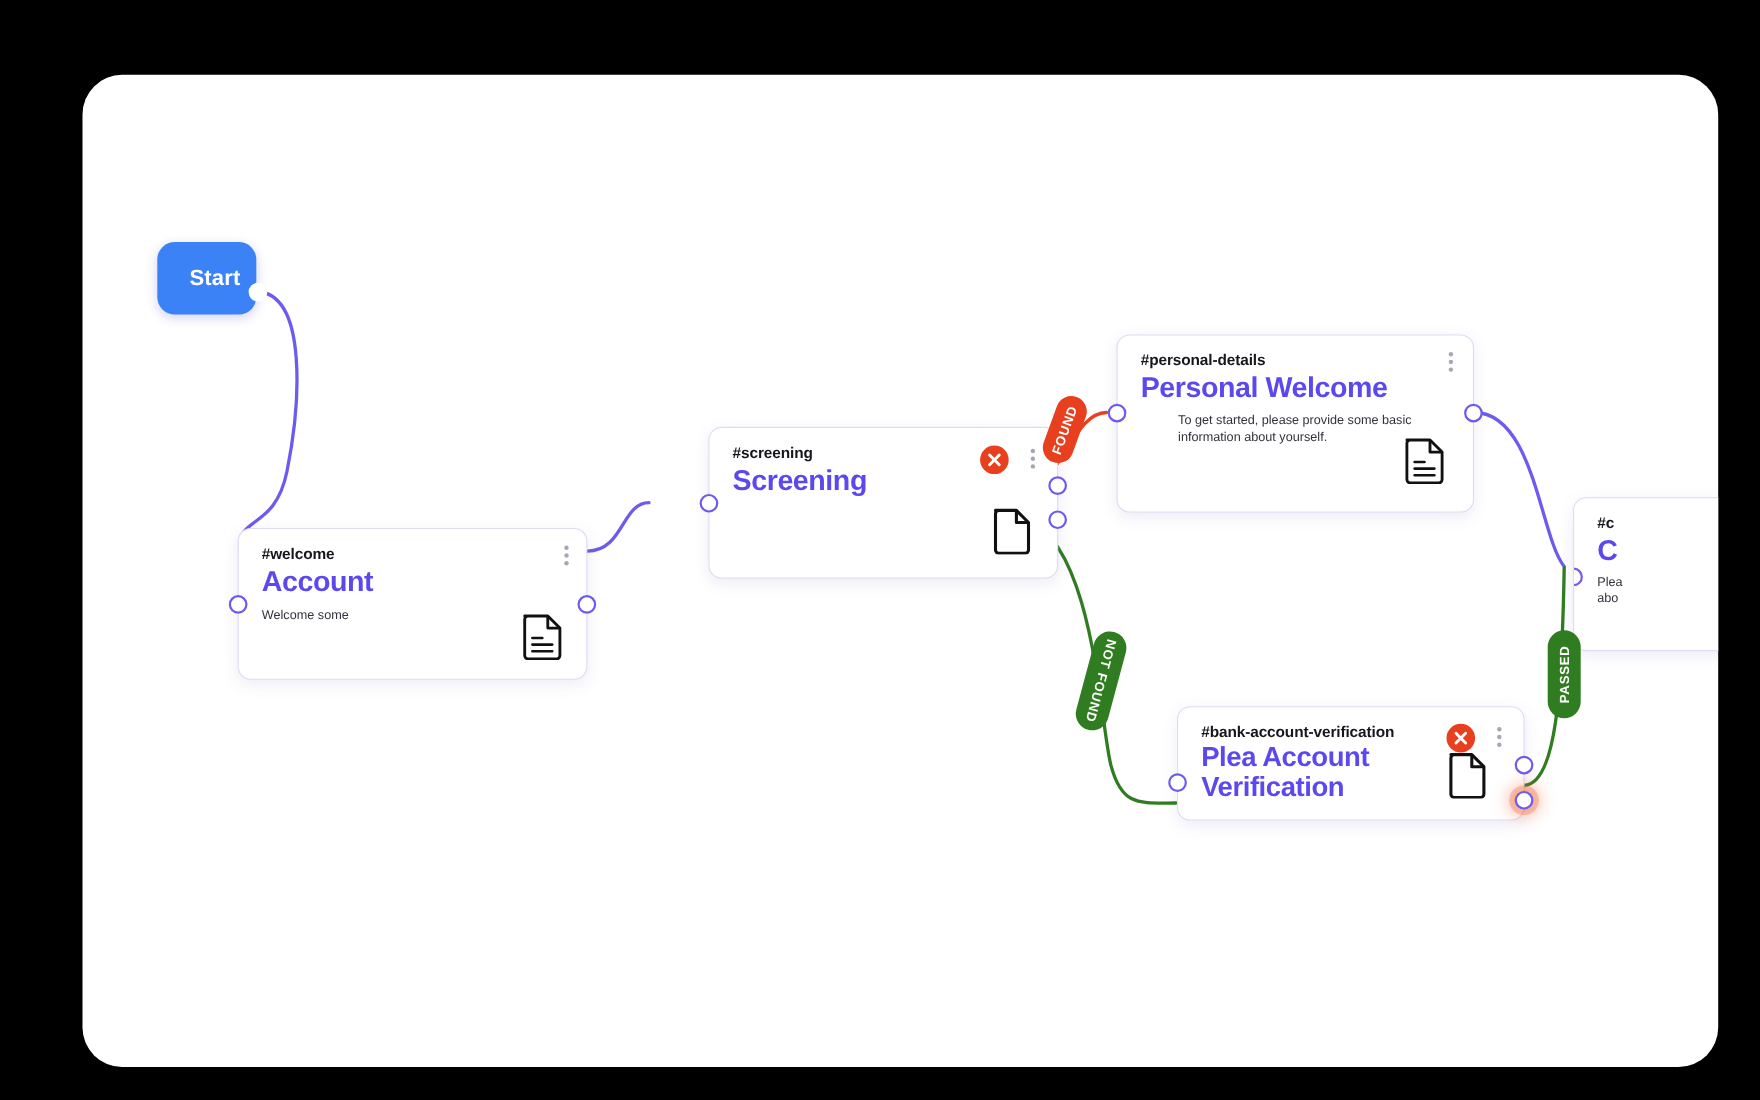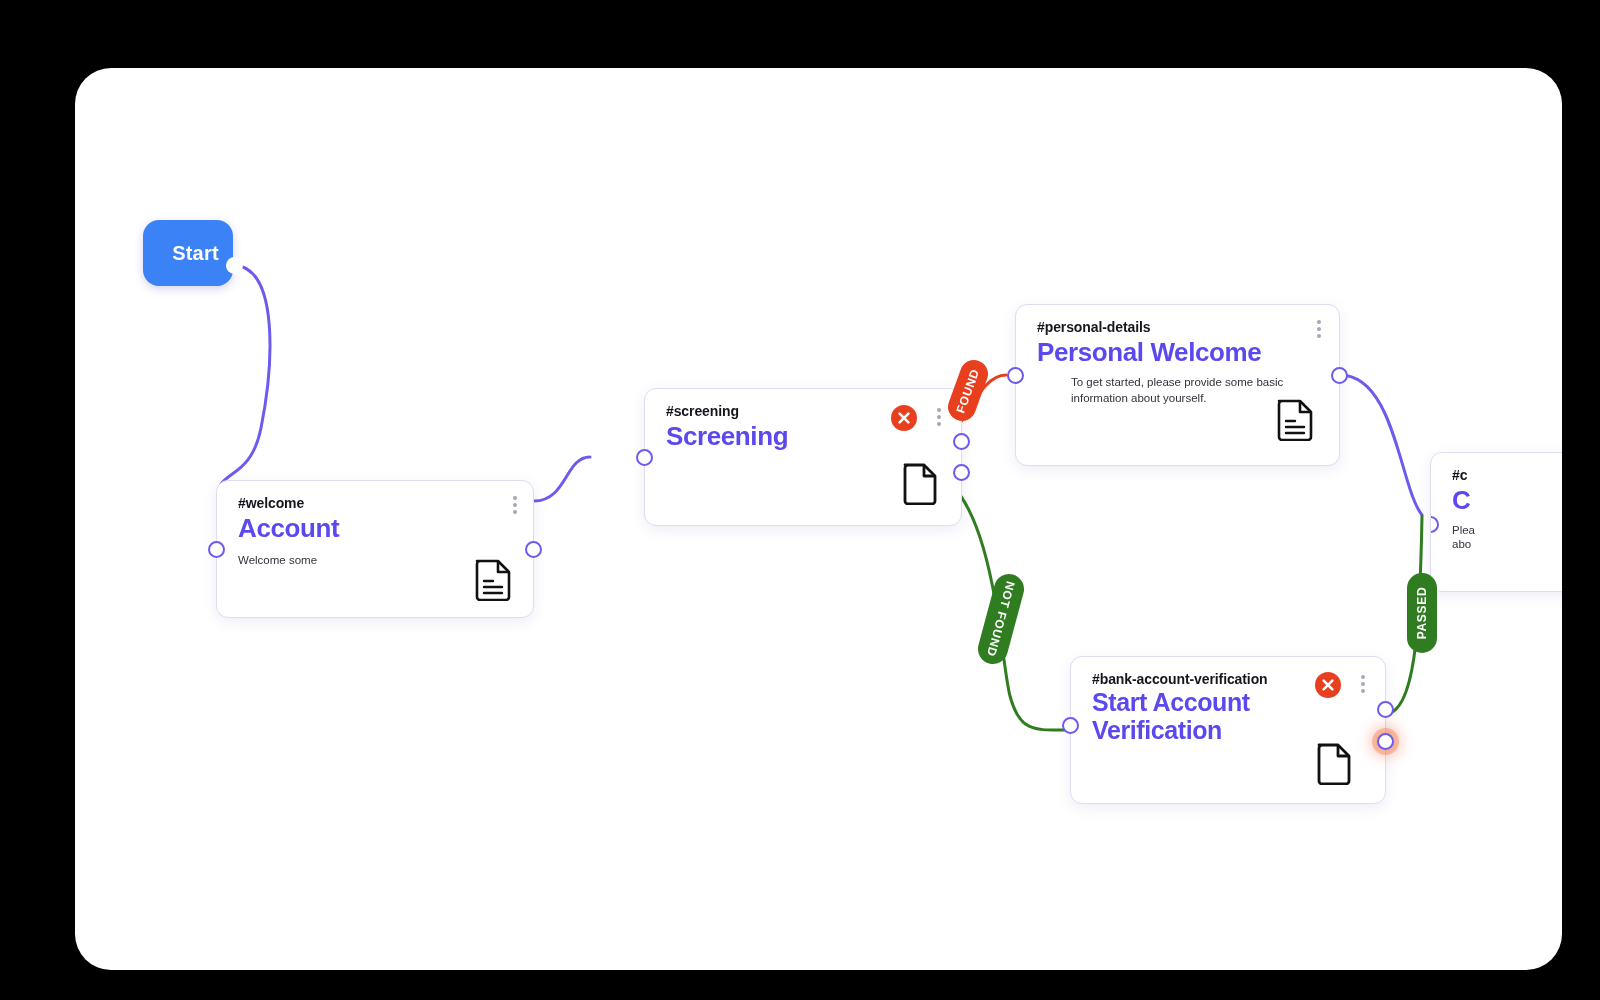--- a/index.html
+++ b/index.html
@@ -224,23 +224,23 @@
       <svg width="40" height="44" viewBox="0 0 40 44" xmlns="http://www.w3.org/2000/svg">
         <path d="M4 4 h21 l11 11 v25 a3 3 0 0 1 -3 3 h-26 a3 3 0 0 1 -3 -3 v-33 a3 3 0 0 1 3 -3 z" fill="#fff" stroke="#111" stroke-width="2.6" stroke-linejoin="round"></path>
         <path d="M25 4 v11 h11" fill="none" stroke="#111" stroke-width="2.6" stroke-linejoin="round"></path>
         <path d="M11 24 h9 M11 30 h18 M11 36 h18" stroke="#111" stroke-width="2.4" stroke-linecap="round"></path>
       </svg>
     </div>
     <div class="port" style="left:-9px; top:62px;"></div>
     <div class="port" style="right:-9px; top:62px;"></div>
   </div>
 
-  <div class="card" style="left:995px; top:588px; width:316px; height:148px;">
+  <div class="card" style="left:995px; top:574px; width:316px; height:104px;">
     <div class="card-tag">#bank-account-verification</div>
-    <div class="card-title" style="font-size:25px; top:32px;">Start Account
+    <div class="card-title" style="font-size:25px; top:32px;">Plea Account
 Verification</div>
     <div class="x-badge" style="right:44px; top:15px;">
       <svg width="26" height="26" viewBox="0 0 26 26" xmlns="http://www.w3.org/2000/svg">
         <path d="M8.6 8.6 L17.4 17.4 M17.4 8.6 L8.6 17.4" stroke="#ffffff" stroke-width="2.6" stroke-linecap="round"></path>
       </svg>
     </div>
     <div class="dots" style="right:14px; top:16px;">
       <i></i>
         <i></i>
         <i></i>

